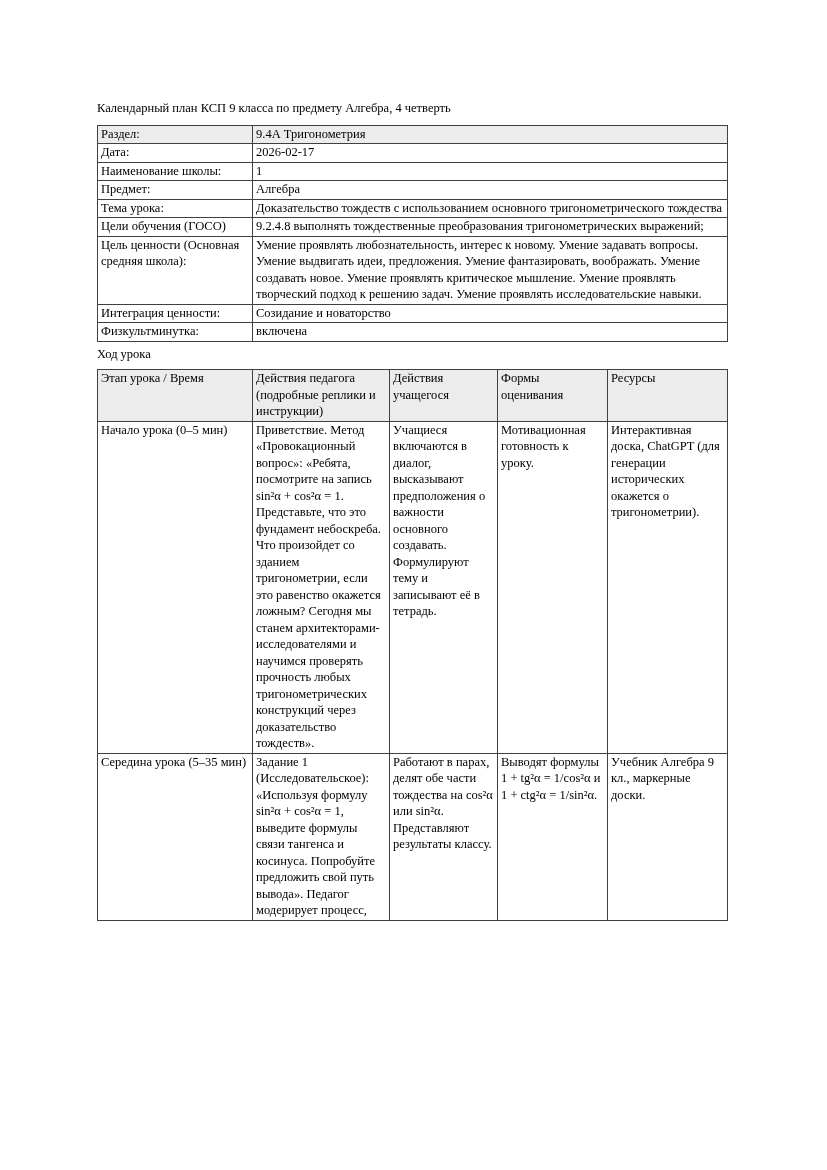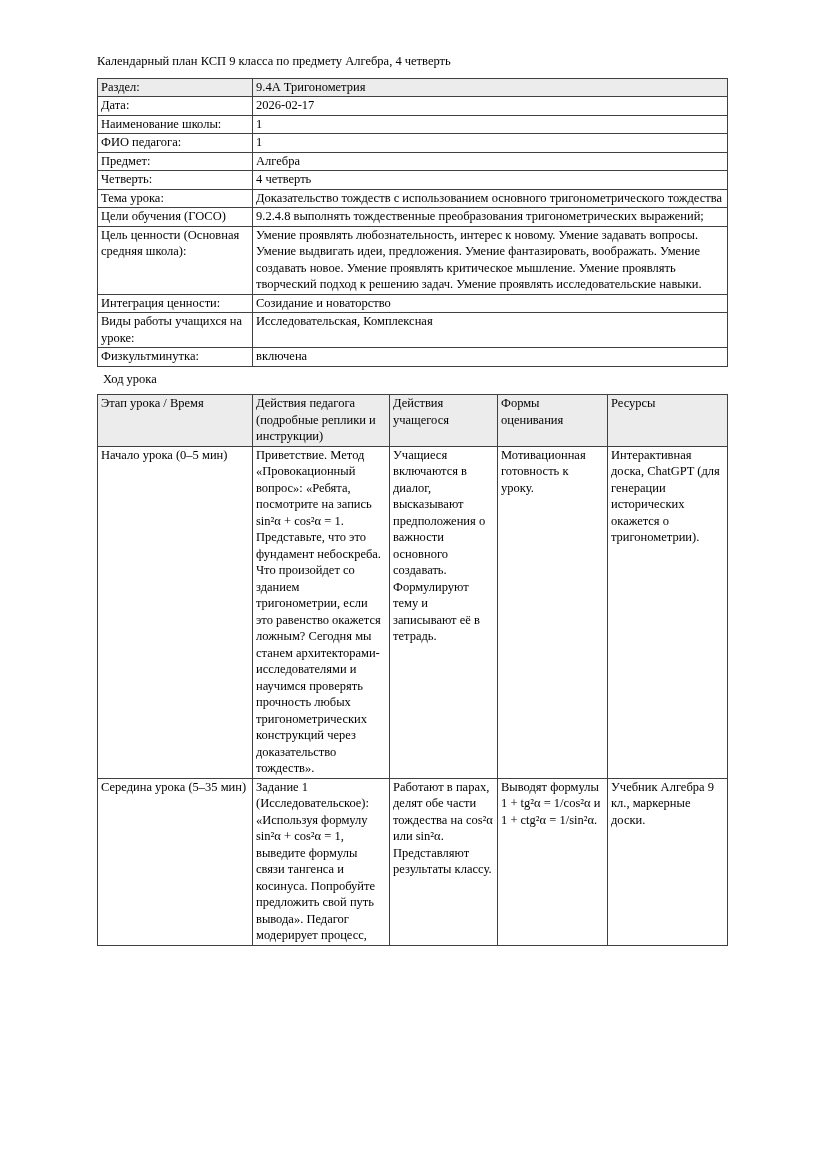--- a/index.html
+++ b/index.html
@@ -12,21 +12,21 @@
     height: 1170px;
     font-family: "Liberation Serif", "DejaVu Serif", serif;
     font-size: 12.5px;
     line-height: 1.32;
     color: #000000;
     overflow: hidden;
   }
   .page {
     width: 630px;
     margin-left: 97px;
-    padding-top: 53px;
+    padding-top: 100px;
     box-sizing: content-box;
   }
   .doc-title {
     margin: 0 0 8px 0;
   }
   table {
     border-collapse: collapse;
     table-layout: fixed;
     width: 630px;
   }
@@ -36,21 +36,21 @@
     text-align: left;
     font-weight: normal;
     padding: 0 3px 1px 3px;
     word-wrap: break-word;
   }
   tr.shaded, thead tr {
     background: #ececec;
     border-radius: 6px;
   }
   .section-heading {
-    margin: 4px 0 7px 6px;
+    margin: 4px 0 7px 0;
   }
   .info-table { margin-bottom: 0; }
   .lesson-table td { min-height: 16px; }
 </style>
 </head>
 <body>
 
 <div class="page">
 
   <p class="doc-title">Календарный план КСП 9 класса по предмету Алгебра, 4 четверть</p>
@@ -67,50 +67,38 @@
       </tr>
       <tr>
         <td>Дата:</td>
         <td>2026-02-17</td>
       </tr>
       <tr>
         <td>Наименование школы:</td>
         <td>1</td>
       </tr>
       <tr>
-        <td>ФИО педагога:</td>
-        <td>1</td>
-      </tr>
-      <tr>
         <td>Предмет:</td>
         <td>Алгебра</td>
-      </tr>
-      <tr>
-        <td>Четверть:</td>
-        <td>4 четверть</td>
       </tr>
       <tr>
         <td>Тема урока:</td>
         <td>Доказательство тождеств с использованием основного тригонометрического тождества</td>
       </tr>
       <tr>
         <td>Цели обучения (ГОСО)</td>
         <td>9.2.4.8 выполнять тождественные преобразования тригонометрических выражений;</td>
       </tr>
       <tr>
         <td>Цель ценности (Основная средняя школа):</td>
         <td>Умение проявлять любознательность, интерес к новому. Умение задавать вопросы. Умение выдвигать идеи, предложения. Умение фантазировать, воображать. Умение создавать новое. Умение проявлять критическое мышление. Умение проявлять творческий подход к решению задач. Умение проявлять исследовательские навыки.</td>
       </tr>
       <tr>
         <td>Интеграция ценности:</td>
         <td>Созидание и новаторство</td>
-      </tr>
-      <tr>
-        <td>Виды работы учащихся на уроке:</td>
-        <td>Исследовательская, Комплексная</td>
       </tr>
       <tr>
         <td>Физкультминутка:</td>
         <td>включена</td>
       </tr>
     </tbody>
   </table>
 
   <p class="section-heading">Ход урока</p>
 

